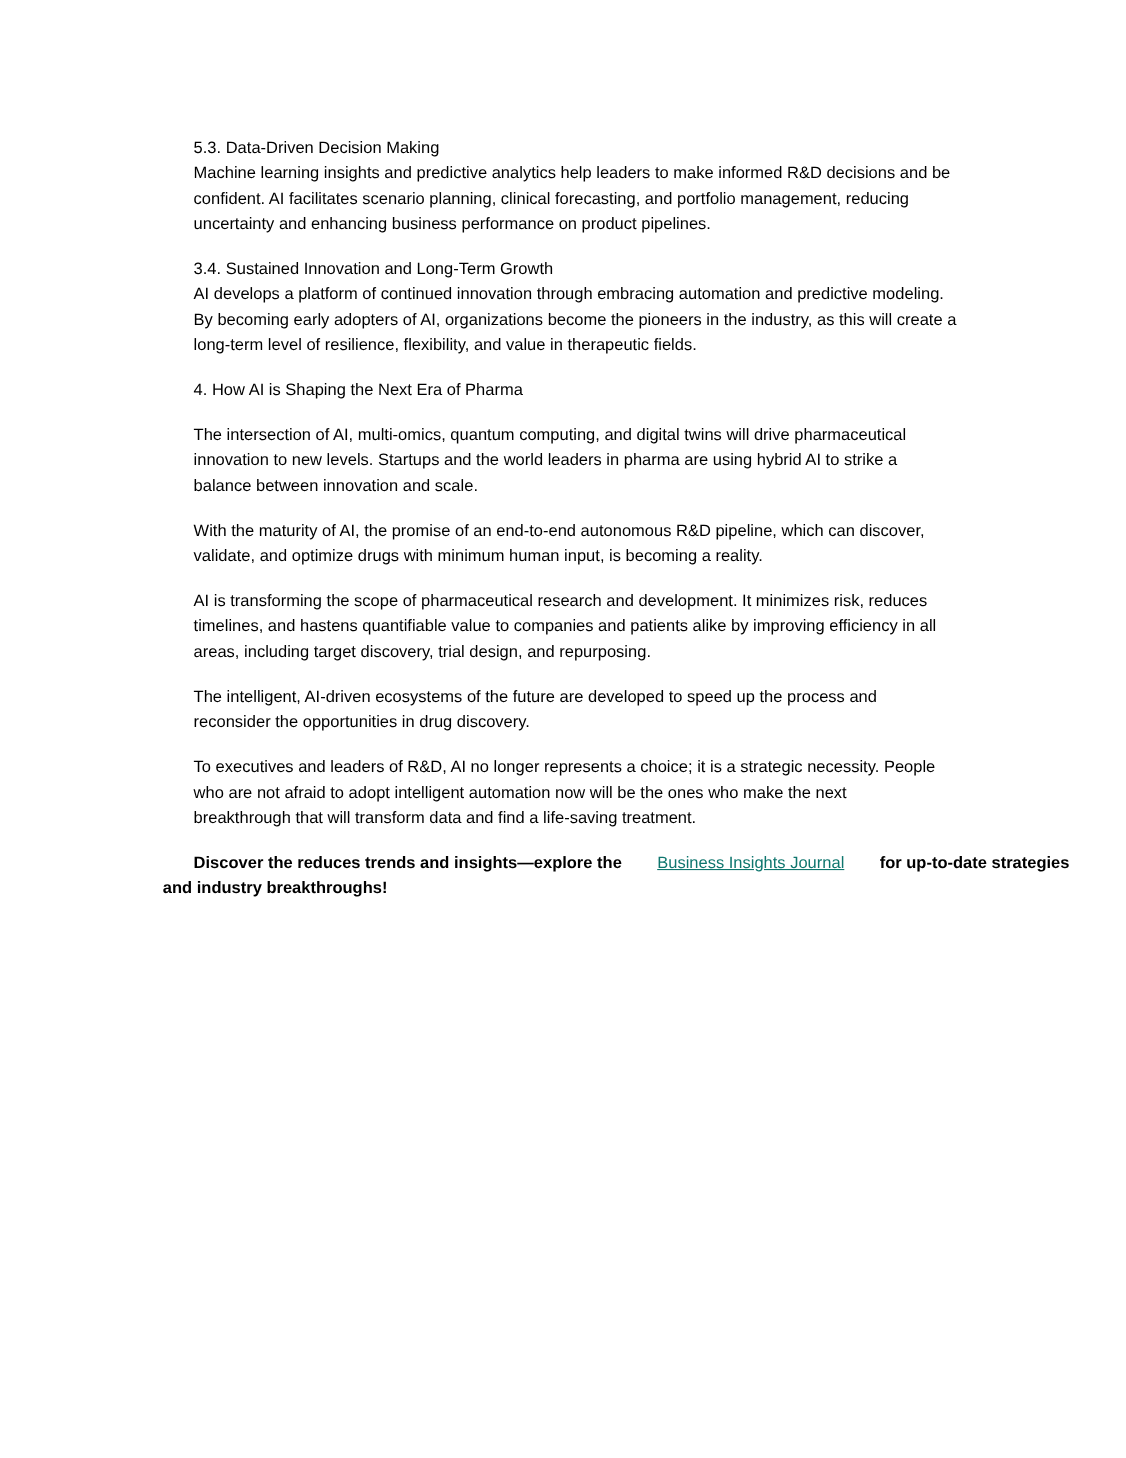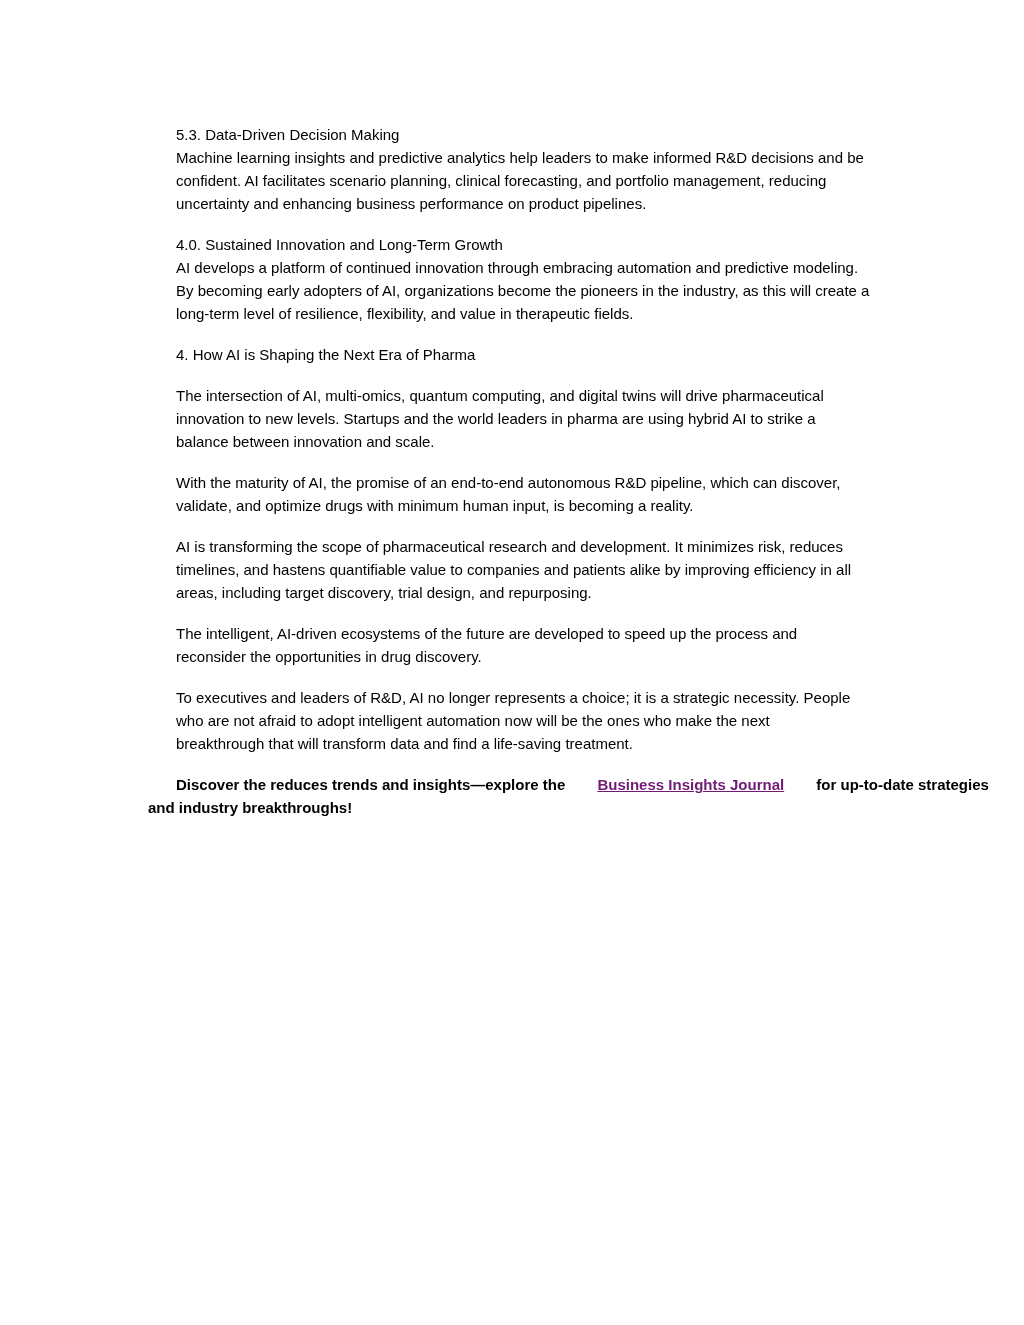--- a/index.html
+++ b/index.html
@@ -29,40 +29,40 @@
   .line-block {
     display: block;
     white-space: pre;
   }
   .cta {
     font-weight: bold;
     white-space: pre;
   }
   .cta span { white-space: pre; }
   .doc-link {
-    color: #701a75;
-    font-weight: bold;
+    color: #0f766e;
+    font-weight: normal;
     text-decoration: underline;
     cursor: pointer;
   }
 </style>
 </head>
 <body>
 
 <div class="doc-content">
 
   <p class="para">
     <span class="line-block">5.3. Data-Driven Decision Making</span>
     <span class="line-block">Machine learning insights and predictive analytics help leaders to make informed R&amp;D decisions and be
 confident. AI facilitates scenario planning, clinical forecasting, and portfolio management, reducing
 uncertainty and enhancing business performance on product pipelines.</span>
   </p>
 
   <p class="para">
-    <span class="line-block">4.0. Sustained Innovation and Long-Term Growth</span>
+    <span class="line-block">3.4. Sustained Innovation and Long-Term Growth</span>
     <span class="line-block">AI develops a platform of continued innovation through embracing automation and predictive modeling.
 By becoming early adopters of AI, organizations become the pioneers in the industry, as this will create a
 long-term level of resilience, flexibility, and value in therapeutic fields.</span>
   </p>
 
   <p class="para">
     <span class="line-block">4. How AI is Shaping the Next Era of Pharma</span>
   </p>
 
   <p class="para">

